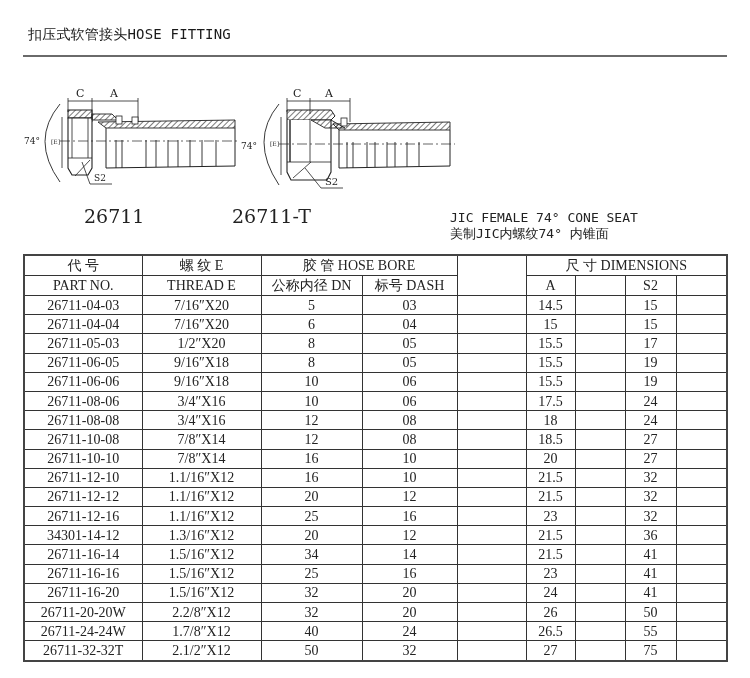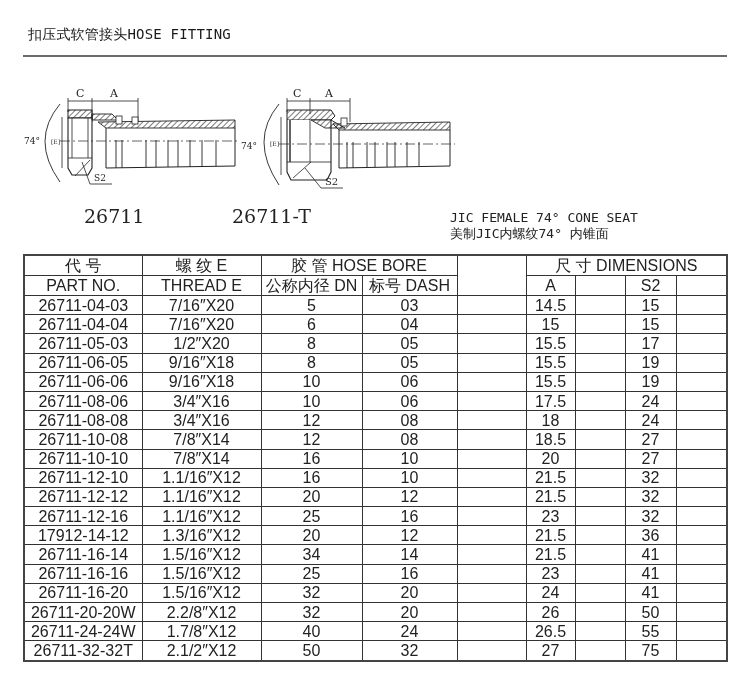--- a/index.html
+++ b/index.html
@@ -6,21 +6,21 @@
   body { width:750px; height:678px; position:relative; overflow:hidden;
          font-family:"DejaVu Serif","Liberation Serif",serif; color:#222; }
   .title { position:absolute; left:28px; top:26px; font-size:14px; letter-spacing:0.2px;
            font-family:"DejaVu Sans Mono","Liberation Mono",monospace; color:#1a1a1a; white-space:nowrap; }
   .title-rule { position:absolute; left:23px; top:55px; width:704px; height:2px; background:#6a6a6a; }
   .drawing { position:absolute; top:80px; }
   .model-label { position:absolute; font-size:19px; font-family:"DejaVu Serif","Liberation Serif",serif; color:#222; white-space:nowrap; }
   .desc { position:absolute; left:450px; font-size:13px; white-space:nowrap;
           font-family:"DejaVu Sans Mono","Liberation Mono",monospace; color:#222; }
   table.spec { position:absolute; left:23px; top:254px; border-collapse:collapse; table-layout:fixed;
-               font-family:Liberation Sans, sans-serif; font-size:16px; color:#222;border-radius:27px; }
+               font-family:Liberation Serif, serif; font-size:14px; color:#222;border-radius:27px; }
   table.spec td { border:1.3px solid #333; text-align:center; padding:0; height:18.2px; line-height:17px; white-space:nowrap; overflow:hidden; }
   table.spec tr.h1 td, table.spec tr.h2 td { height:19px; }
   table.spec { border:2px solid #444; }
 </style>
 </head>
 <body>
 
 <div class="title">扣压式软管接头HOSE FITTING</div>
 <div class="title-rule"></div>
 
@@ -281,21 +281,21 @@
         <td>1.1/16″X12</td>
         <td>25</td>
         <td>16</td>
         <td></td>
         <td>23</td>
         <td></td>
         <td>32</td>
         <td></td>
       </tr>
       <tr>
-        <td>17912-14-12</td>
+        <td>34301-14-12</td>
         <td>1.3/16″X12</td>
         <td>20</td>
         <td>12</td>
         <td></td>
         <td>21.5</td>
         <td></td>
         <td>36</td>
         <td></td>
       </tr>
       <tr>

